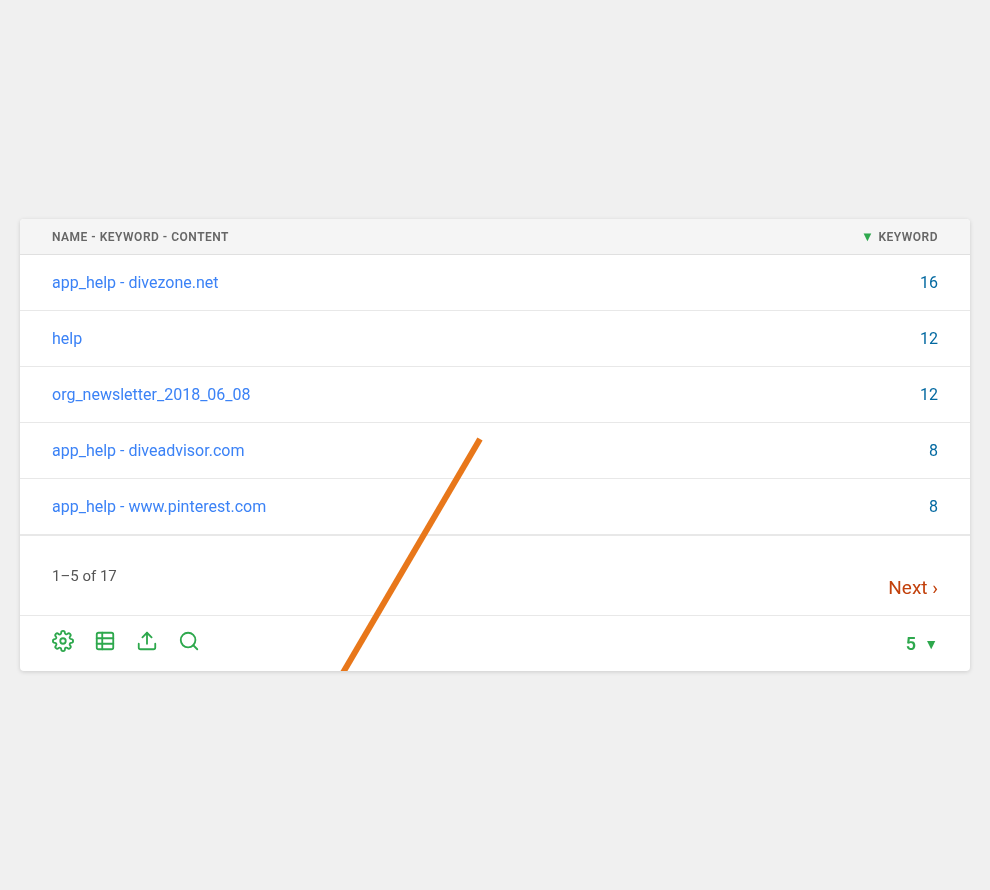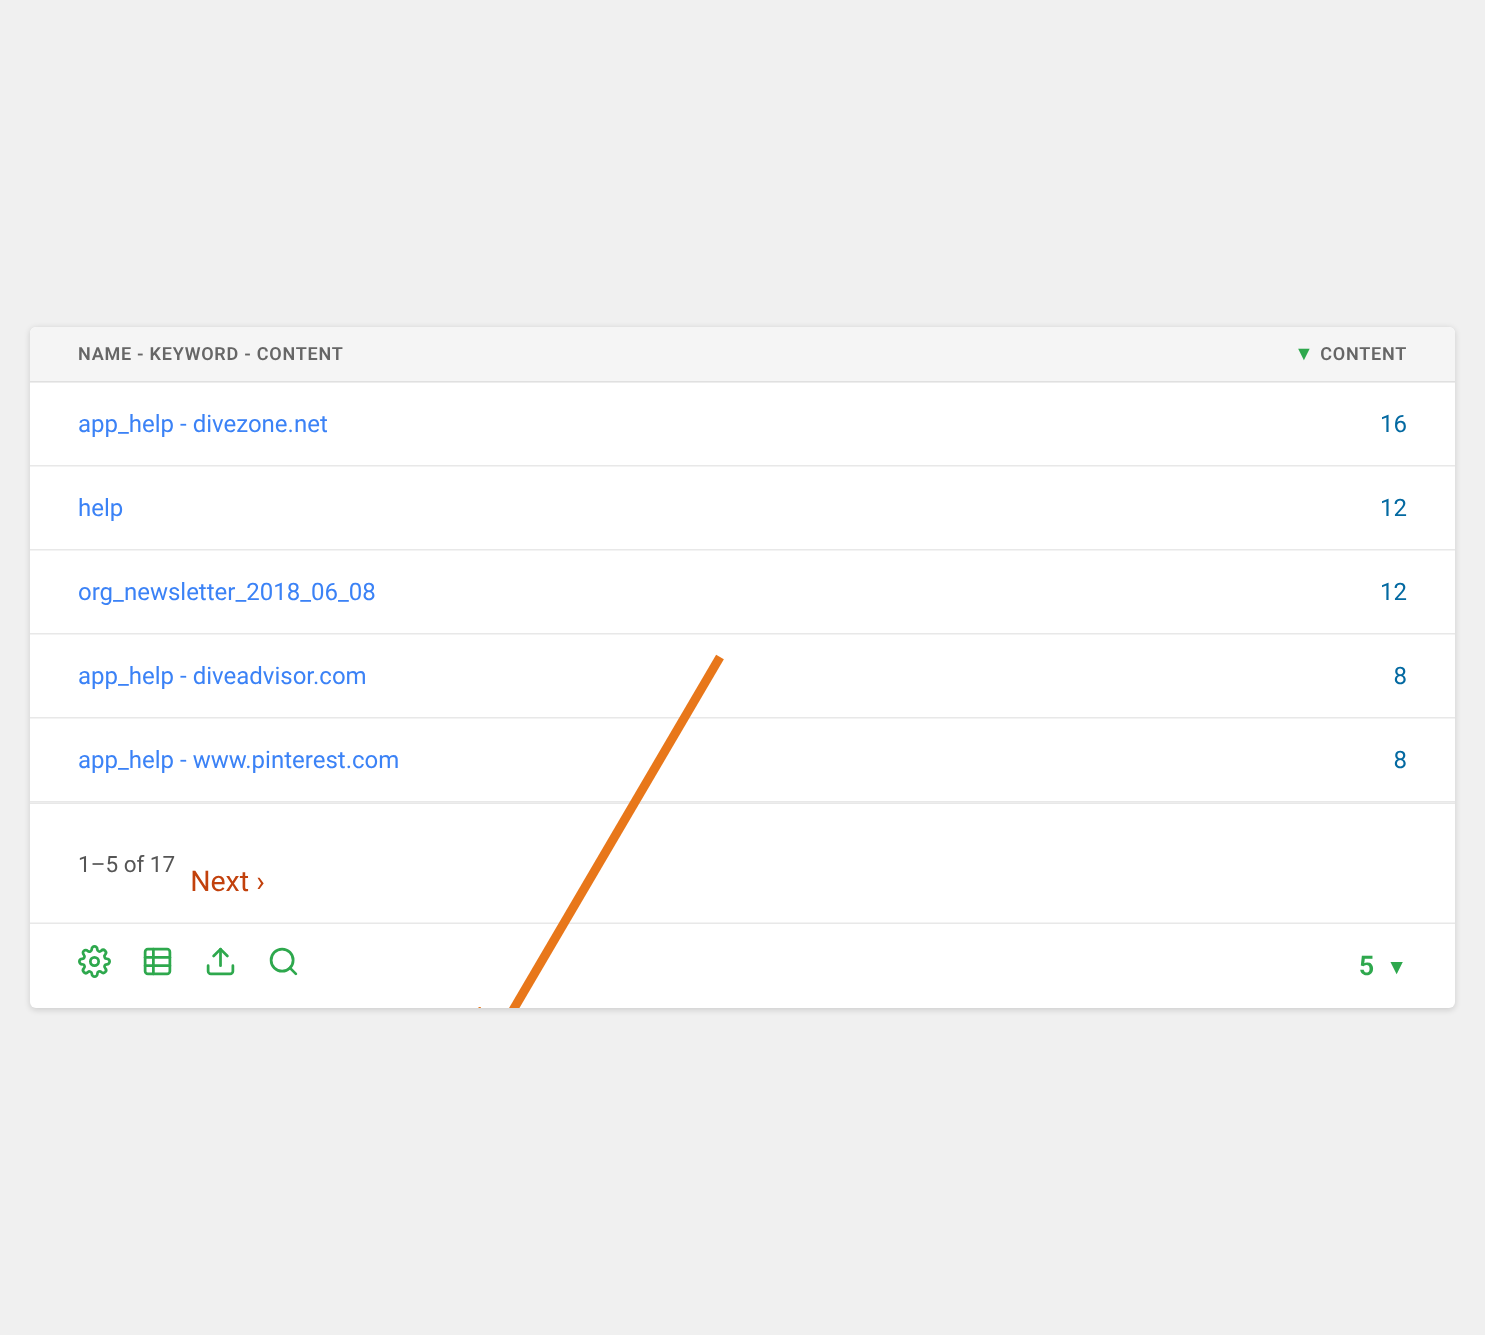--- a/index.html
+++ b/index.html
@@ -72,21 +72,21 @@
       color: #3b82f6;
     }
     .row-visits {
       font-size: 16px;
       color: #0369a1;
       min-width: 30px;
       text-align: right;
     }
     .pagination-bar {
       display: flex;
-      justify-content: flex-start;
+      justify-content: space-between;
       align-items: center;
       padding: 16px 32px;
       border-top: 1px solid #e8e8e8;
       border-bottom: 1px solid #e8e8e8;
       gap: 10px;
     }
     .pagination-info {
       font-size: 15px;
       color: #555;
     }
@@ -156,21 +156,21 @@
 </head>
 <body>
 
 <div class="widget">
 
 
   <div class="table-header">
     <span class="col-name">NAME - KEYWORD - CONTENT</span>
     <div class="col-visits">
       <span class="filter-icon">▼</span>
-      <span>CONTENT</span>
+      <span>KEYWORD</span>
     </div>
   </div>
 
   <div class="table-row">
     <span class="row-name">app_help - divezone.net</span>
     <span class="row-visits">16</span>
   </div>
   <div class="table-row">
     <span class="row-name">help</span>
     <span class="row-visits">12</span>

